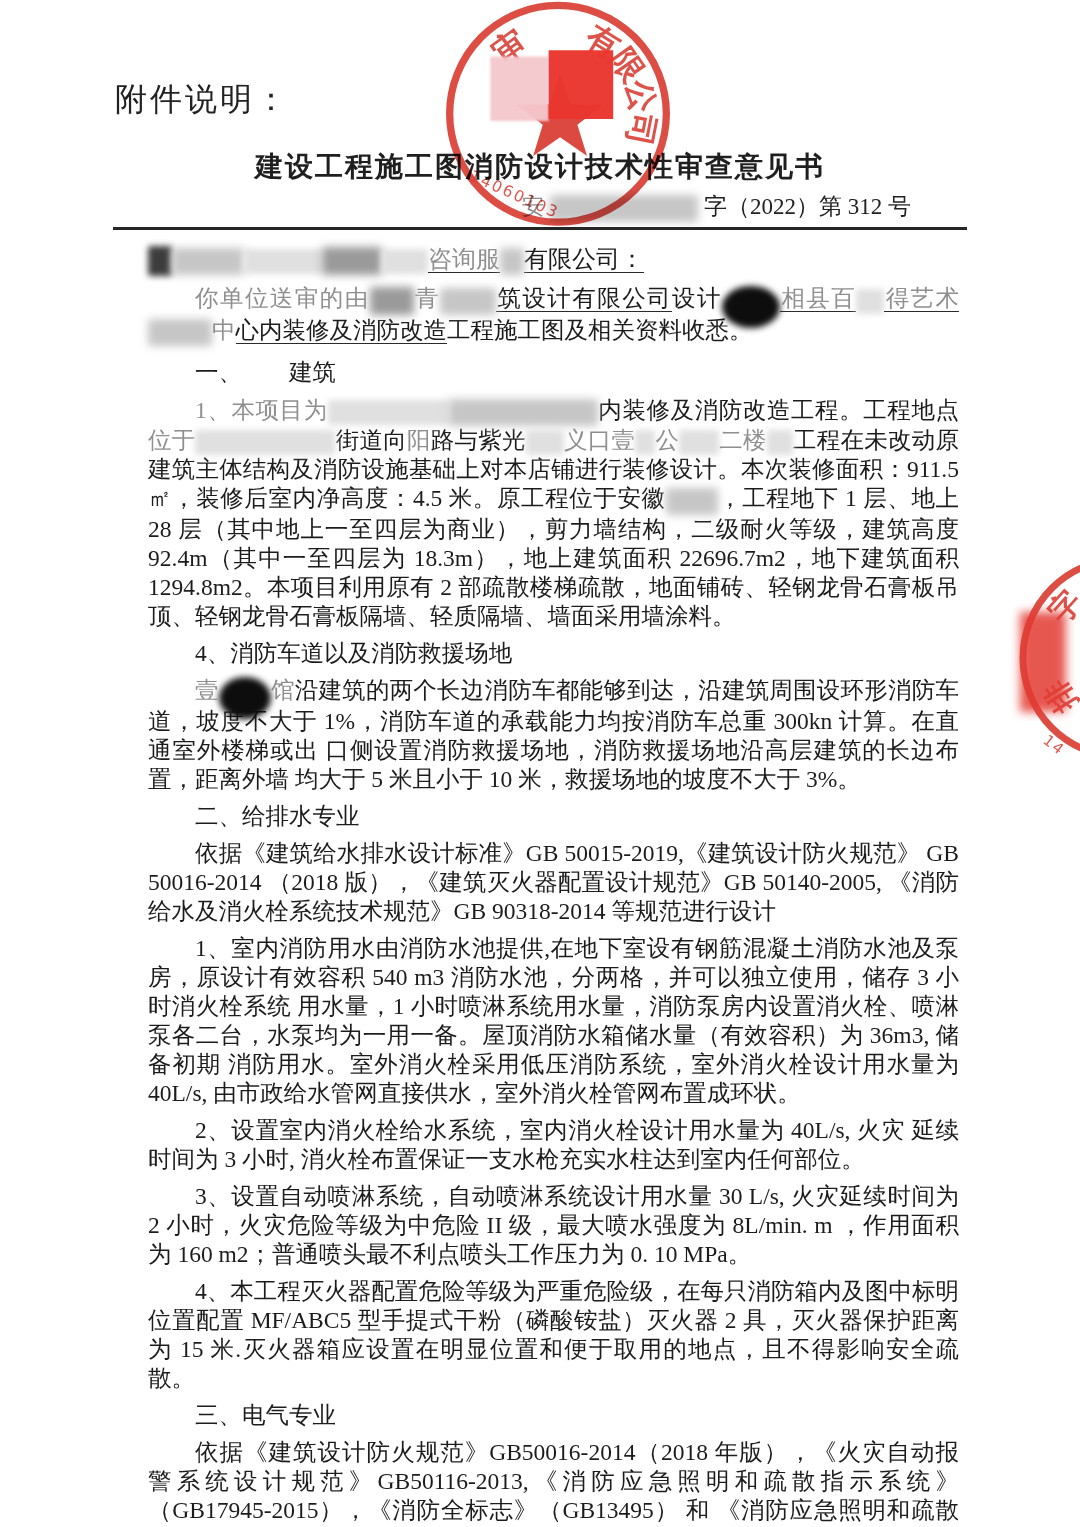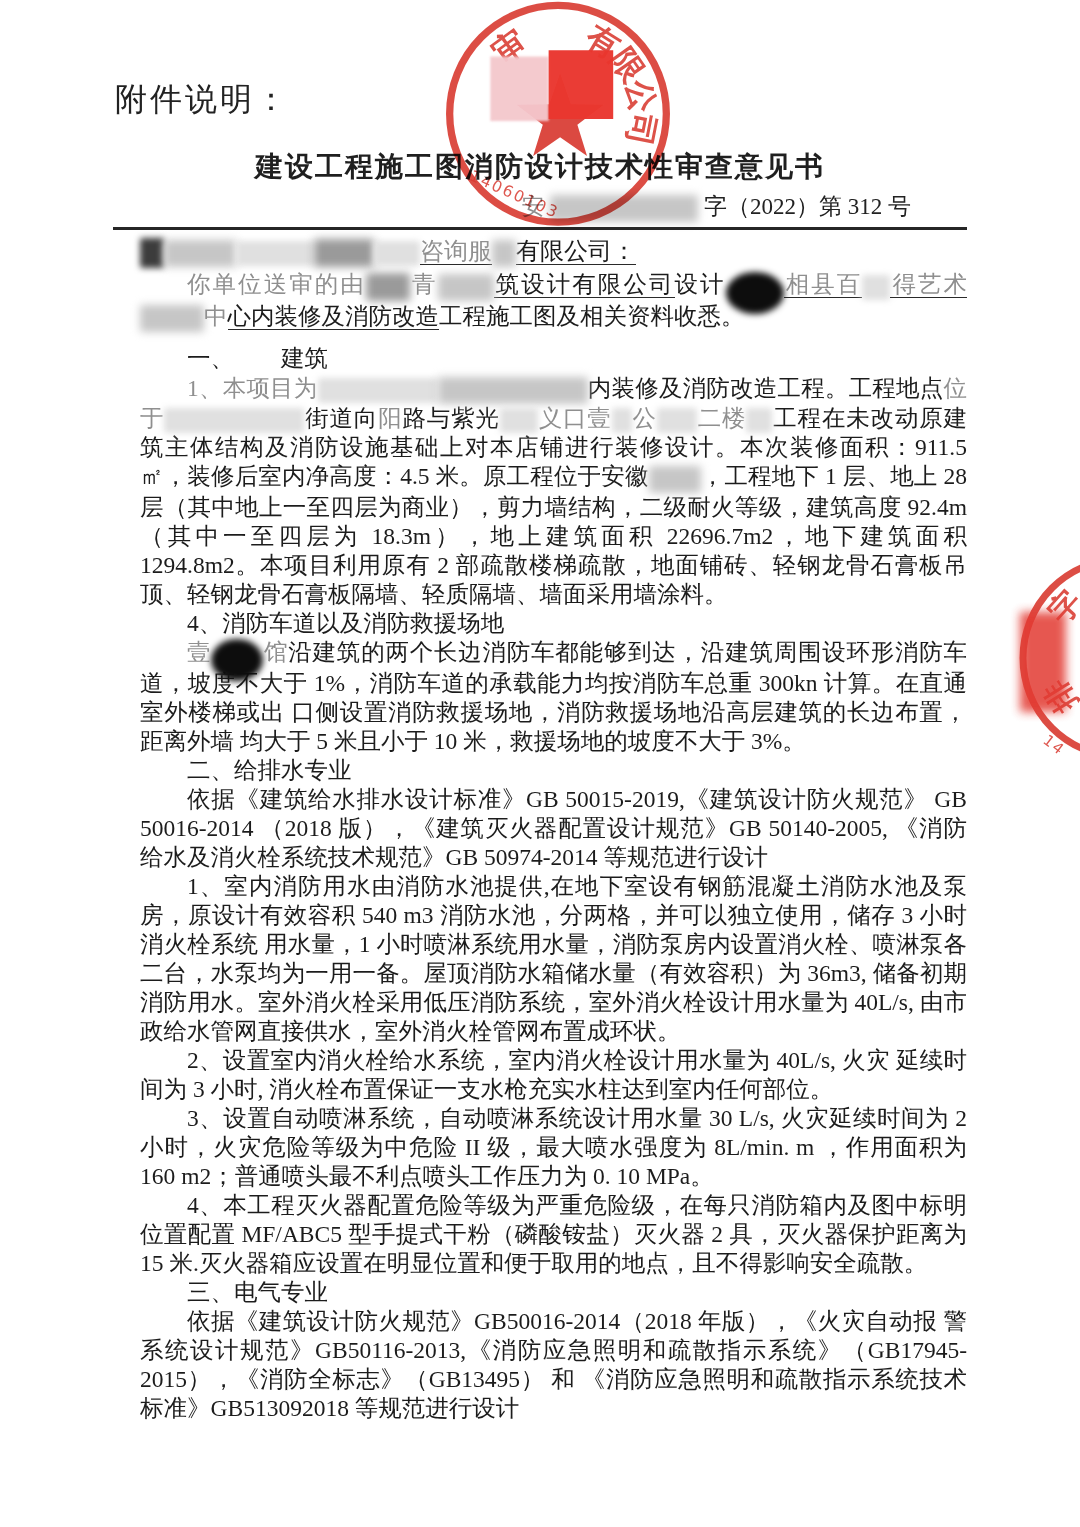--- a/index.html
+++ b/index.html
@@ -7,21 +7,21 @@
     position:relative;width:1080px;height:1527px;background:#ffffff;overflow:hidden;
     font-family:"Liberation Serif","DejaVu Serif",serif;color:#1c1c1c;
   }
   .content{position:absolute;left:113px;top:0;width:854px;}
   .attachment{position:absolute;top:78px;left:2px;font-size:32px;letter-spacing:3px;color:#222;}
   .title{position:absolute;top:148px;left:0;width:100%;margin:0;text-align:center;
     font-size:28px;font-weight:700;letter-spacing:2px;color:#1f1f1f;}
   .docno{position:absolute;top:191px;right:56px;font-size:23px;color:#222;white-space:nowrap;}
   .rule{position:absolute;top:227px;left:0;width:100%;border-bottom:3px solid #262626;}
   .body-text{position:absolute;top:236px;left:0;width:100%;}
-  .para{margin:0;font-size:23.5px;line-height:29px;text-align:justify;color:#1c1c1c;padding-left:27px;}
+  .para{margin:8px;font-size:23.5px;line-height:29px;text-align:justify;color:#1c1c1c;padding-left:27px;}
   .para.indent{text-indent:47px;}
   .para.addressee{font-size:24px;line-height:31px;margin-bottom:2px;}
   .para.gap-before{margin-top:13px;font-family:Liberation Mono, monospace;}
   .faded{color:#8f8f8f;filter:blur(0.5px);}
   .uline{border-bottom:1.5px solid #2a2a2a;}
   .redact{display:inline-block;vertical-align:middle;border-radius:2px;}
   .redact.dark{background:#3c3c3c;height:30px;filter:blur(3px);}
   .redact.mid{background:#9a9a9a;height:28px;filter:blur(4px);}
   .redact.light{background:#c6c6c6;height:27px;filter:blur(4px);}
   .redact.faint{background:#e0e0e0;height:25px;filter:blur(3px);}
@@ -55,21 +55,21 @@
     </div>
     <div class="rule"></div>
     <div class="body-text">
         <p class="para addressee"><span class="redact dark" style="width: 24px;"></span><span class="redact light" style="width: 72px;"></span><span class="redact faint" style="width: 78px;"></span><span class="redact mid" style="width: 60px;"></span><span class="redact faint" style="width: 46px;"></span><span class="faded uline">咨询服</span><span class="redact light" style="width: 24px;"></span><span class="uline">有限公司：</span></p>
         <p class="para indent"><span class="faded">你单位送审的由</span><span class="redact mid" style="width: 44px;"></span><span class="faded">青</span><span class="redact light" style="width: 56px;"></span><span class="uline">筑设计有限公司</span><span>设计</span><span class="redact black" style="width: 58px;"></span><span class="faded uline">相县百</span><span class="redact faint" style="width: 28px;"></span><span class="faded uline">得艺术</span><span class="redact light" style="width: 64px;"></span><span class="faded">中</span><span class="uline">心内装修及消防改造</span><span>工程施工图及相关资料收悉。</span></p>
         <p class="para indent gap-before"><span>一、　　建筑</span></p>
         <p class="para indent"><span class="faded">1、本项目为</span><span class="redact faint" style="width: 120px;"></span><span class="redact light" style="width: 150px;"></span><span>内装修及消防改造工程。工程地点</span><span class="faded">位于</span><span class="redact faint" style="width: 140px;"></span><span>街道向</span><span class="faded">阳</span><span>路与紫光</span><span class="redact faint" style="width: 38px;"></span><span class="faded">义口壹</span><span class="redact faint" style="width: 20px;"></span><span class="faded">公</span><span class="redact faint" style="width: 40px;"></span><span class="faded">二楼</span><span class="redact faint" style="width: 26px;"></span><span>工程在未改动原建筑主体结构及消防设施基础上对本店铺进行装修设计。本次装修面积：911.5 ㎡，装修后室内净高度：4.5 米。原工程位于安徽</span><span class="redact light" style="width: 52px;"></span><span>，工程地下 1 层、地上 28 层（其中地上一至四层为商业），剪力墙结构，二级耐火等级，建筑高度 92.4m（其中一至四层为 18.3m），地上建筑面积 22696.7m2，地下建筑面积 1294.8m2。本项目利用原有 2 部疏散楼梯疏散，地面铺砖、轻钢龙骨石膏板吊顶、轻钢龙骨石膏板隔墙、轻质隔墙、墙面采用墙涂料。</span></p>
         <p class="para indent"><span>4、消防车道以及消防救援场地</span></p>
         <p class="para indent"><span class="faded">壹</span><span class="redact black" style="width: 52px;"></span><span class="faded">馆</span><span>沿建筑的两个长边消防车都能够到达，沿建筑周围设环形消防车道，坡度不大于 1%，消防车道的承载能力均按消防车总重 300kn 计算。在直通室外楼梯或出 口侧设置消防救援场地，消防救援场地沿高层建筑的长边布置，距离外墙 均大于 5 米且小于 10 米，救援场地的坡度不大于 3%。</span></p>
         <p class="para indent"><span>二、给排水专业</span></p>
-        <p class="para indent"><span>依据《建筑给水排水设计标准》GB 50015-2019,《建筑设计防火规范》 GB 50016-2014 （2018 版），《建筑灭火器配置设计规范》GB 50140-2005, 《消防给水及消火栓系统技术规范》GB 50974-2014 等规范进行设计</span></p>
+        <p class="para indent"><span>依据《建筑给水排水设计标准》GB 50015-2019,《建筑设计防火规范》 GB 50016-2014 （2018 版），《建筑灭火器配置设计规范》GB 50140-2005, 《消防给水及消火栓系统技术规范》GB 90318-2014 等规范进行设计</span></p>
         <p class="para indent"><span>1、室内消防用水由消防水池提供,在地下室设有钢筋混凝土消防水池及泵房，原设计有效容积 540 m3 消防水池，分两格，并可以独立使用，储存 3 小时消火栓系统 用水量，1 小时喷淋系统用水量，消防泵房内设置消火栓、喷淋泵各二台，水泵均为一用一备。屋顶消防水箱储水量（有效容积）为 36m3, 储备初期 消防用水。室外消火栓采用低压消防系统，室外消火栓设计用水量为 40L/s, 由市政给水管网直接供水，室外消火栓管网布置成环状。</span></p>
         <p class="para indent"><span>2、设置室内消火栓给水系统，室内消火栓设计用水量为 40L/s, 火灾 延续时间为 3 小时, 消火栓布置保证一支水枪充实水柱达到室内任何部位。</span></p>
         <p class="para indent"><span>3、设置自动喷淋系统，自动喷淋系统设计用水量 30 L/s, 火灾延续时间为 2 小时，火灾危险等级为中危险 II 级，最大喷水强度为 8L/min. m ，作用面积为 160 m2；普通喷头最不利点喷头工作压力为 0. 10 MPa。</span></p>
         <p class="para indent"><span>4、本工程灭火器配置危险等级为严重危险级，在每只消防箱内及图中标明位置配置 MF/ABC5 型手提式干粉（磷酸铵盐）灭火器 2 具，灭火器保护距离为 15 米.灭火器箱应设置在明显位置和便于取用的地点，且不得影响安全疏散。</span></p>
         <p class="para indent"><span>三、电气专业</span></p>
         <p class="para indent"><span>依据《建筑设计防火规范》GB50016-2014（2018 年版），《火灾自动报 警系统设计规范》GB50116-2013,《消防应急照明和疏散指示系统》（GB17945-2015），《消防全标志》（GB13495） 和 《消防应急照明和疏散指示系统技术标准》GB513092018 等规范进行设计</span></p>
       </div>
   </div>
 
   <svg class="stamp stamp-main" viewBox="0 0 240 240">

